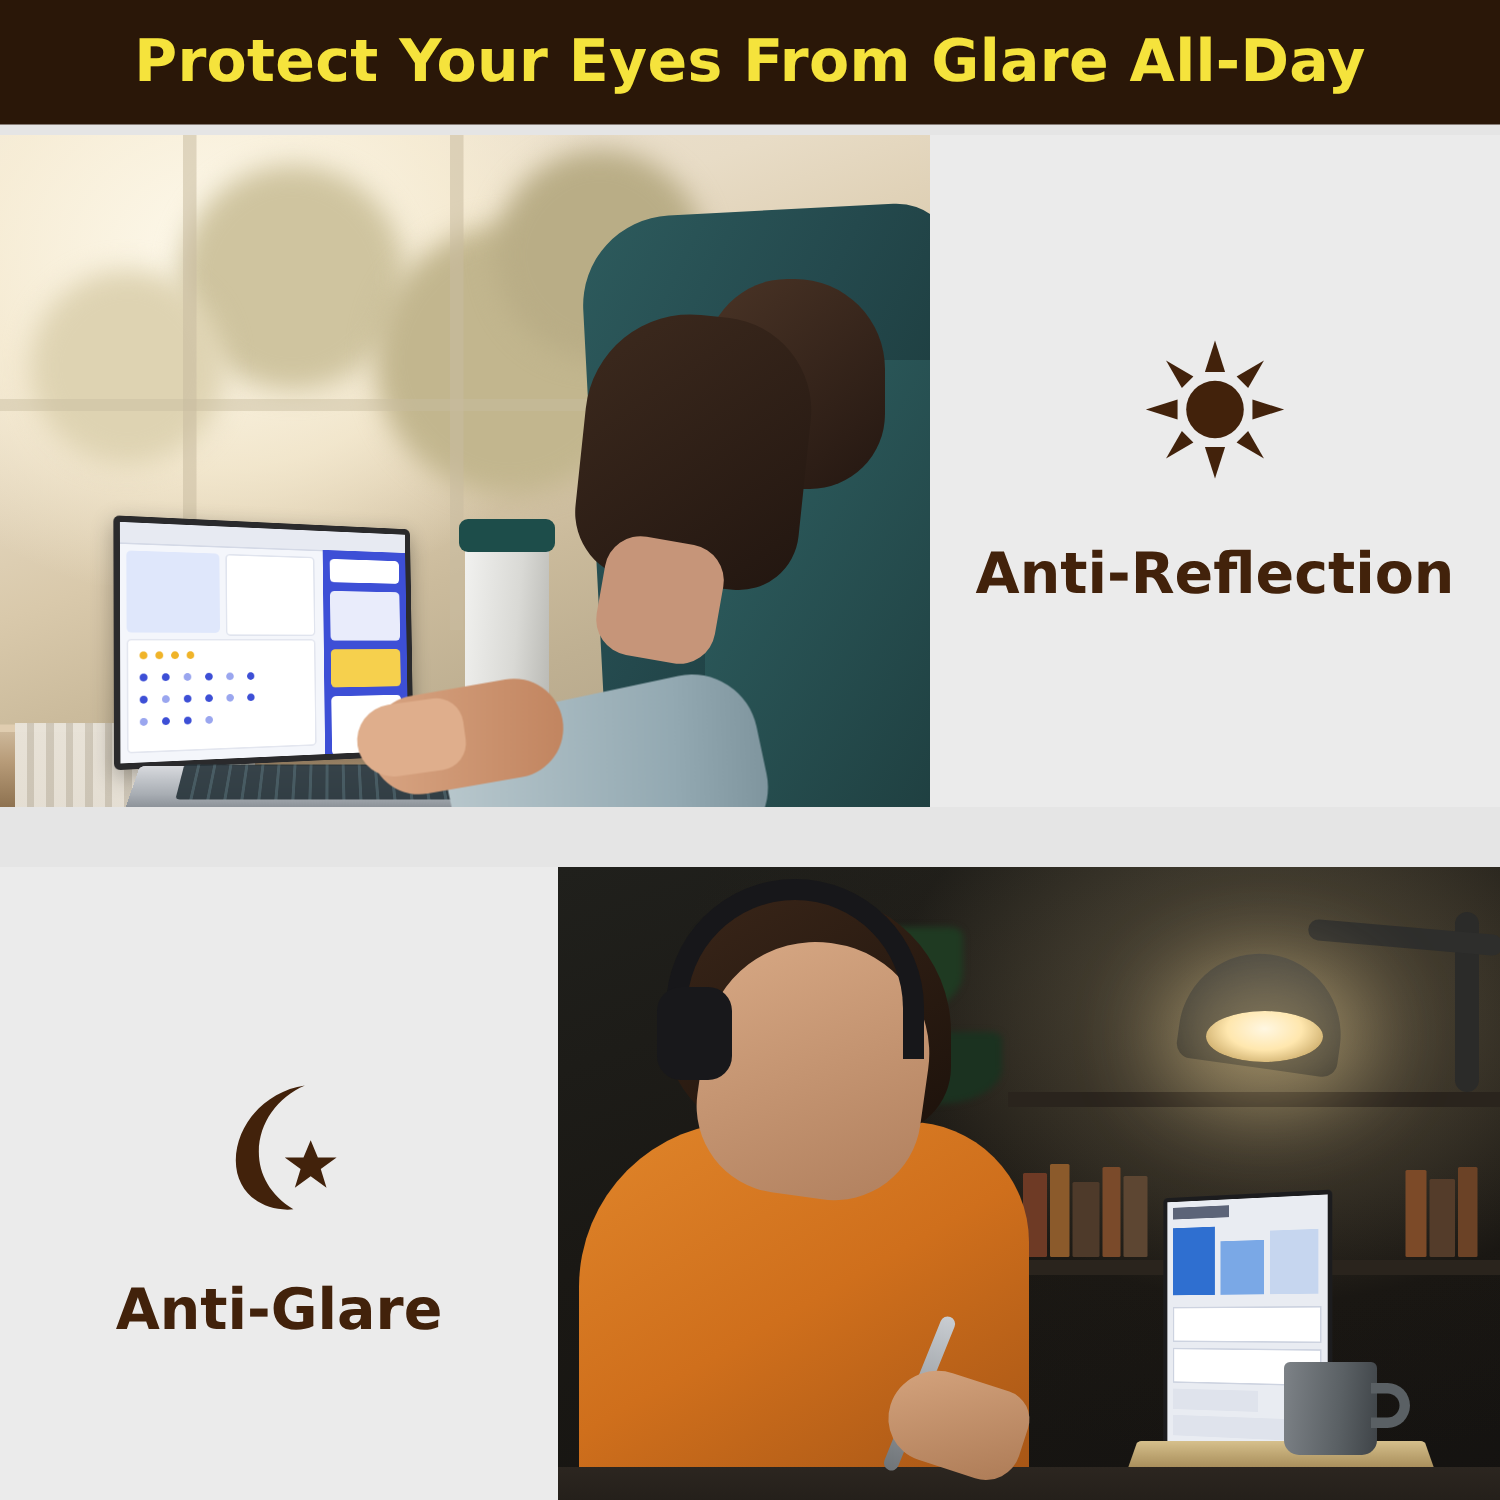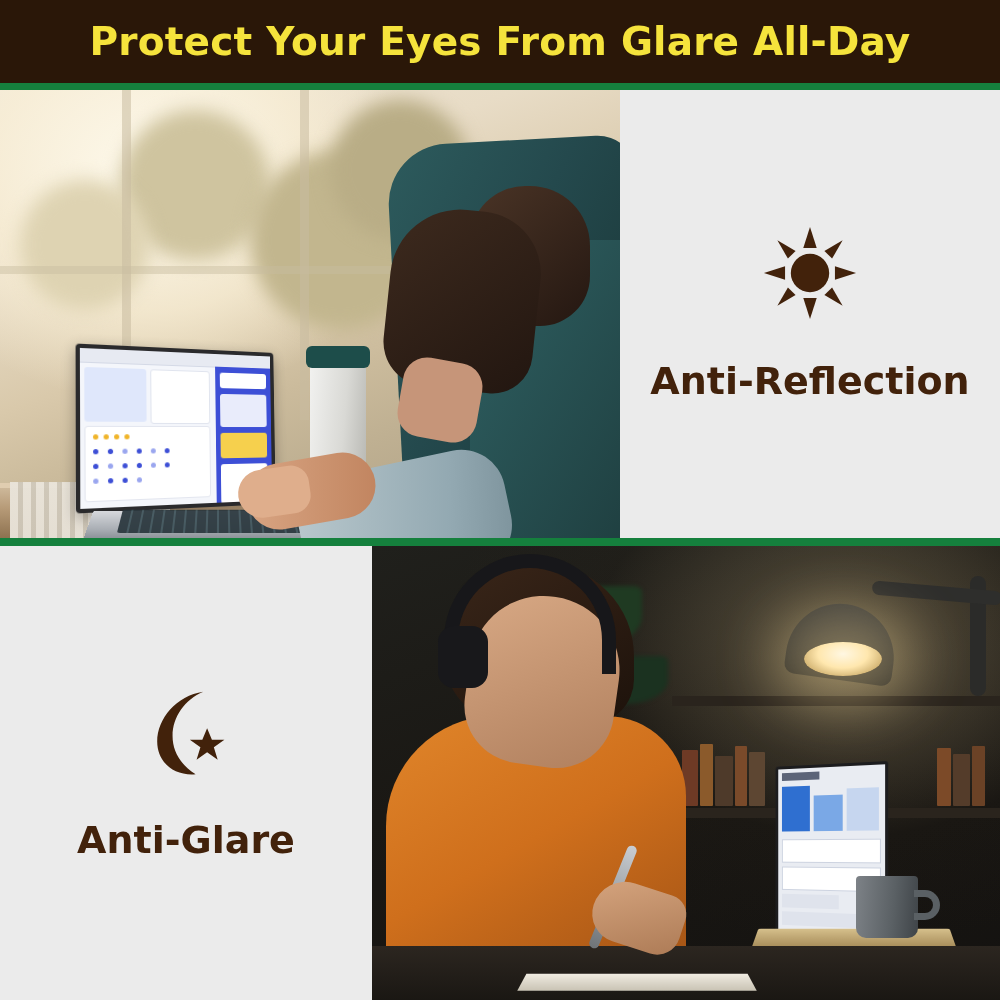--- a/index.html
+++ b/index.html
@@ -11,21 +11,21 @@
     width: 1000px;
     height: 1000px;
     font-family: "Liberation Sans", sans-serif;
     overflow: hidden;
   }
 
   .poster {
     position: relative;
     width: 1000px;
     height: 1000px;
-    background: #15803d;
+    background: #e5e5e5;
     overflow: hidden;
     text-align: center;
   }
 
   
   .header-banner {
     position: absolute;
     left: 0;
     top: 0;
     width: 1000px;
@@ -71,21 +71,21 @@
     display: flex;
     flex-direction: column;
     align-items: center;
     justify-content: center;
   }
 
   
   .row-bottom {
     position: absolute;
     left: 0;
-    top: 546px;
+    top: 578px;
     width: 1000px;
     height: 383px;
     border-radius: 17px;
   }
   .panel-bottom-left {
     position: absolute;
     left: 0;
     top: 0;
     width: 372px;
     height: 454px;

